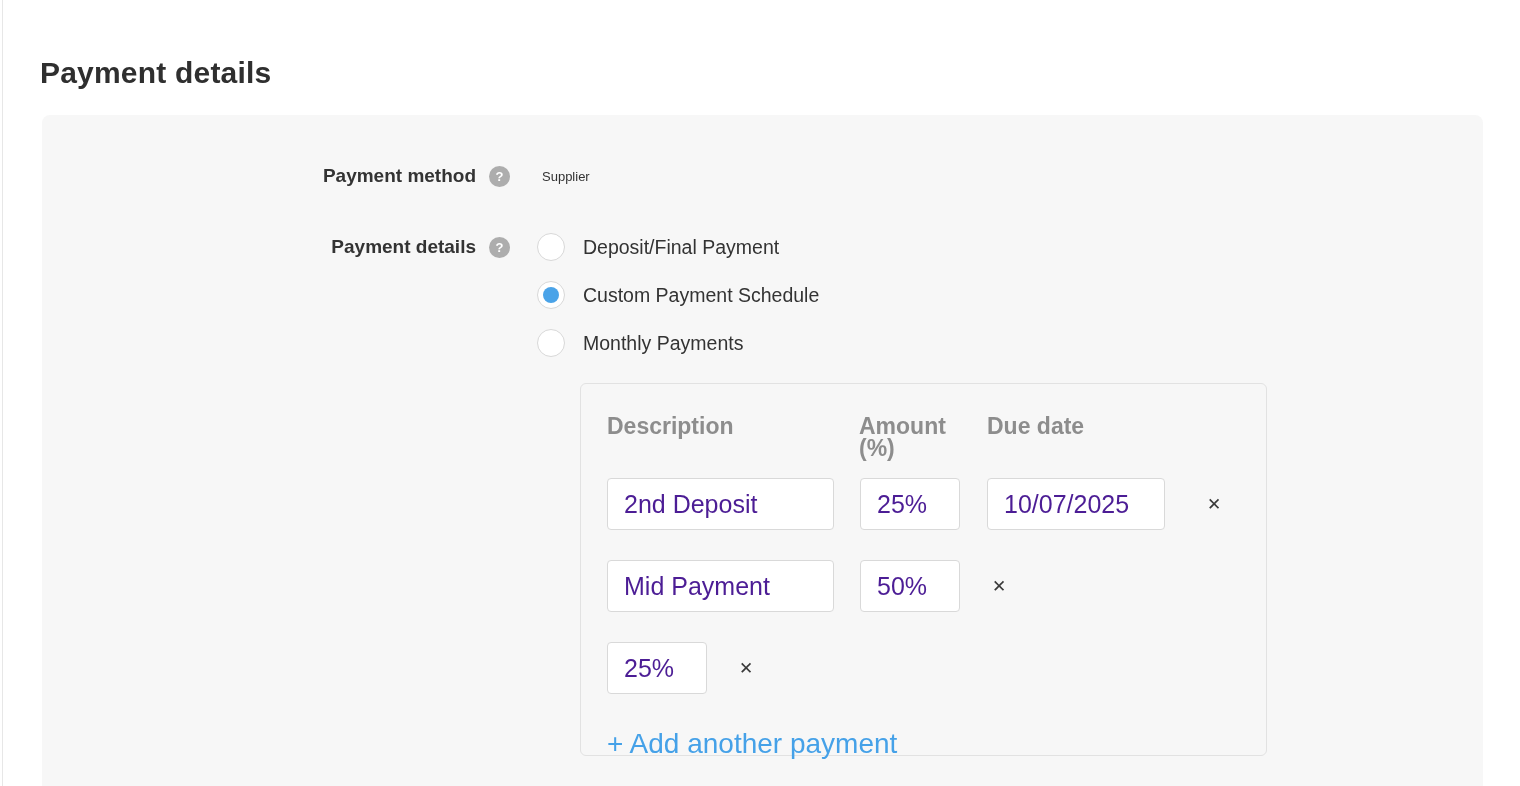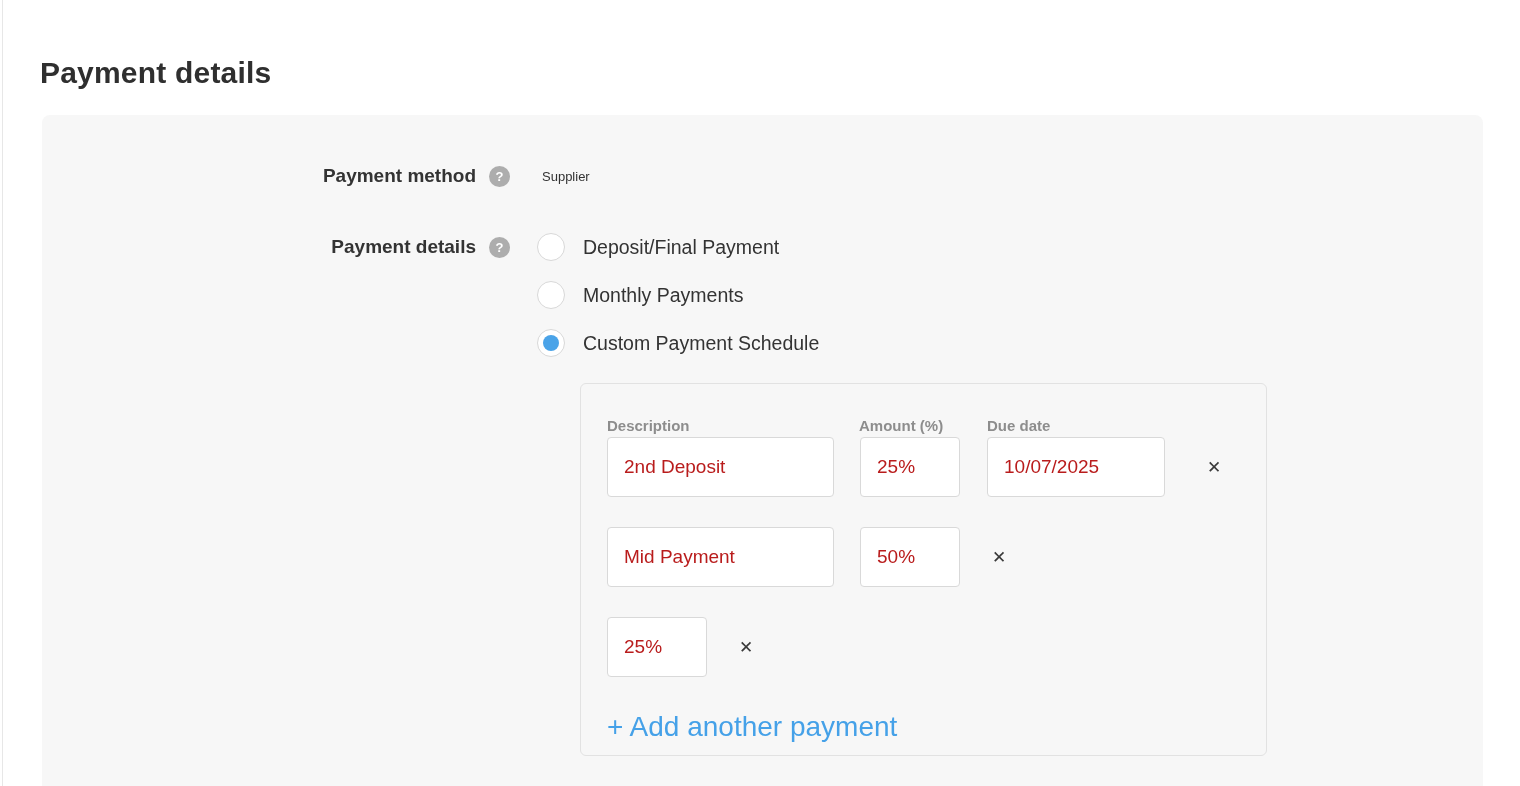--- a/index.html
+++ b/index.html
@@ -105,41 +105,42 @@
     position: absolute;
     left: 538px; top: 268px;
     width: 687px; height: 373px;
     border: 1px solid #e2e2e2;
     border-radius: 6px;
     box-sizing: border-box;
     padding: 31px 0 0 26px;
   }
   .sched-headers {
     display: flex;
-    font-size: 15px;
+    font-size: 23px;
     font-weight: bold;
     color: #8d8d8d;
     line-height: 22px;
+    margin-bottom: 19px;
   }
   .h-desc { width: 252px; }
   .h-amount { width: 128px; }
   .sched-row {
     display: flex;
     align-items: center;
     margin-bottom: 30px;
   }
   .sched-row input {
-    height: 60px;
+    height: 52px;
     box-sizing: border-box;
     border: 1px solid #d9d9d9;
     border-radius: 4px;
     background: #ffffff;
     font-family: "Liberation Sans", sans-serif;
-    font-size: 19px;
-    color: #b91c1c;
+    font-size: 25px;
+    color: #4c1d95;
     padding: 0 10px 0 16px;
     outline: none;
   }
   .in-desc { width: 227px; margin-right: 26px; }
   .in-amount { width: 100px; margin-right: 27px; }
   .in-date { width: 178px; margin-right: 37px; }
   .remove-btn {
     background: none;
     border: none;
     padding: 0;
@@ -178,26 +179,26 @@
     <div class="label-col">Payment details</div>
     <div class="help-icon">?</div>
   </div>
 
   <div class="radio-group">
     <div class="radio-option">
       <span class="radio"></span>
       <span class="radio-label">Deposit/Final Payment</span>
     </div>
     <div class="radio-option">
+      <span class="radio selected"></span>
+      <span class="radio-label">Custom Payment Schedule</span>
+    </div>
+    <div class="radio-option">
       <span class="radio"></span>
       <span class="radio-label">Monthly Payments</span>
-    </div>
-    <div class="radio-option">
-      <span class="radio selected"></span>
-      <span class="radio-label">Custom Payment Schedule</span>
     </div>
   </div>
 
   <div class="schedule-panel">
 
     <div class="sched-headers">
       <div class="h-desc">Description</div>
       <div class="h-amount">Amount (%)</div>
       <div class="h-date">Due date</div>
     </div>

